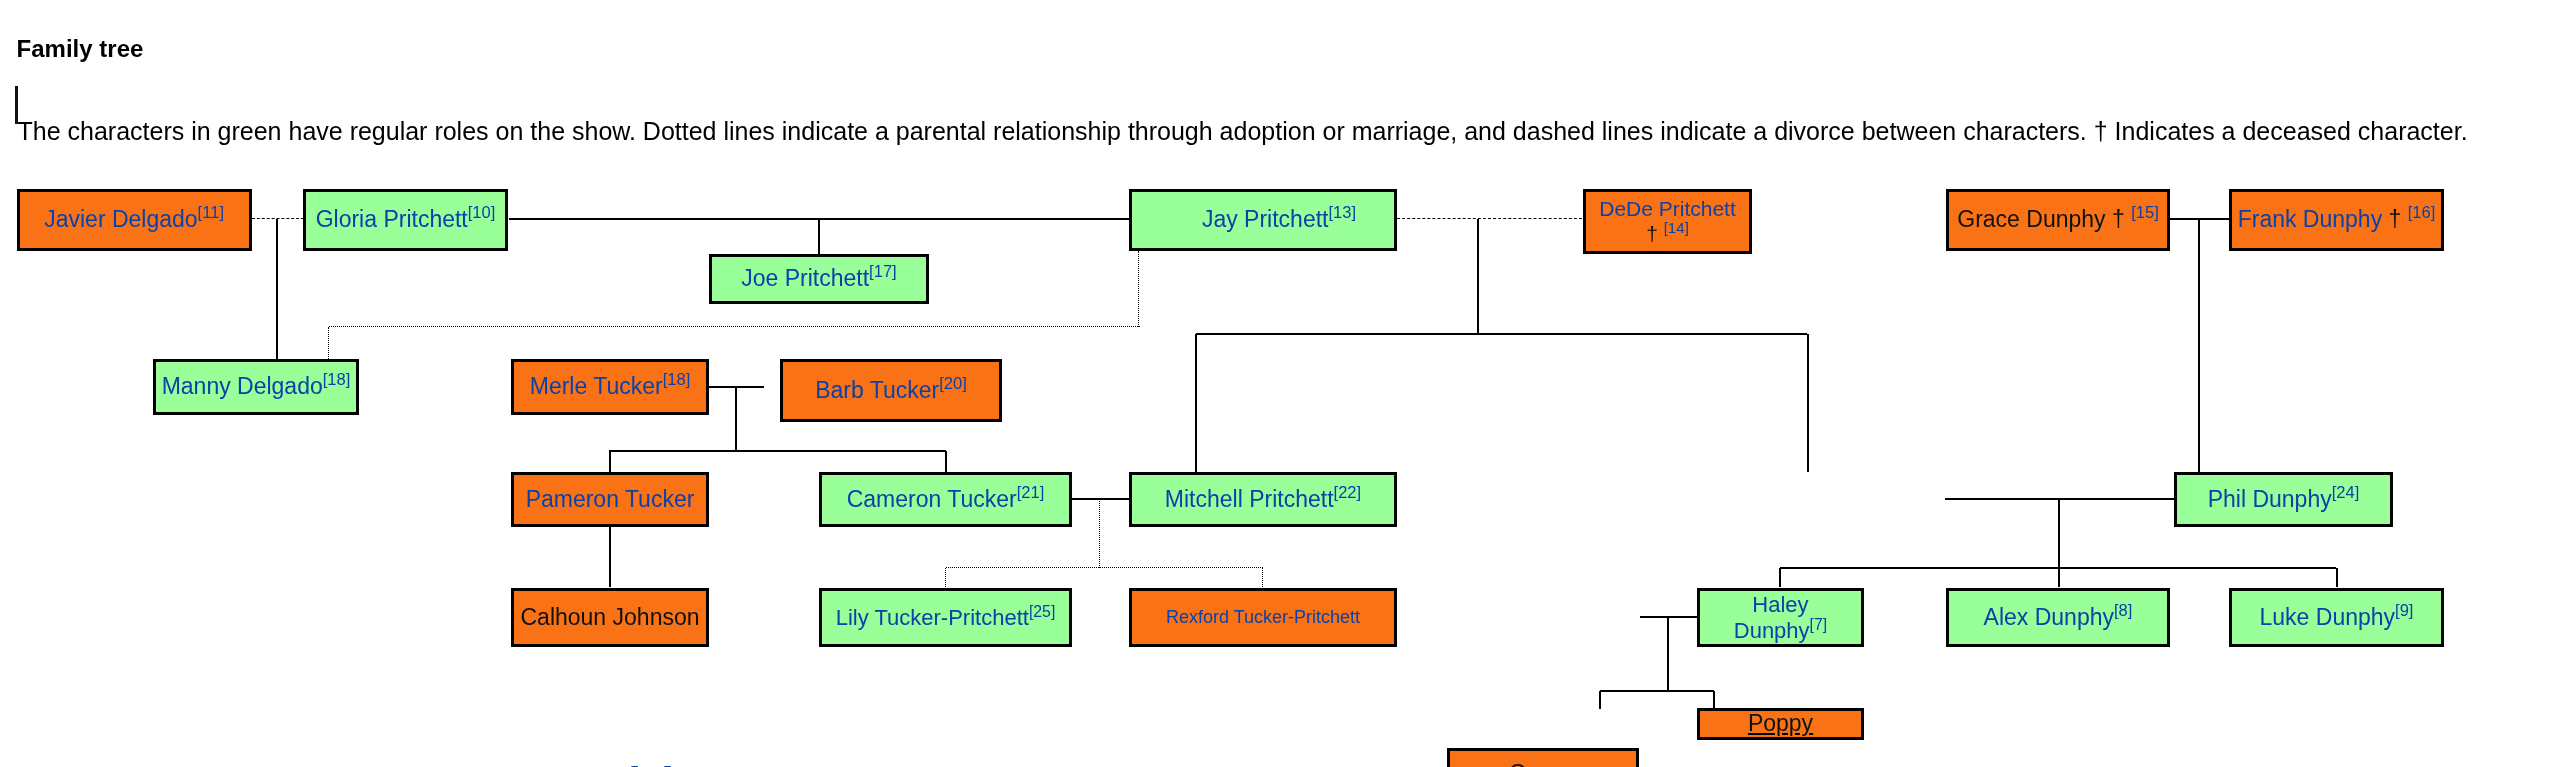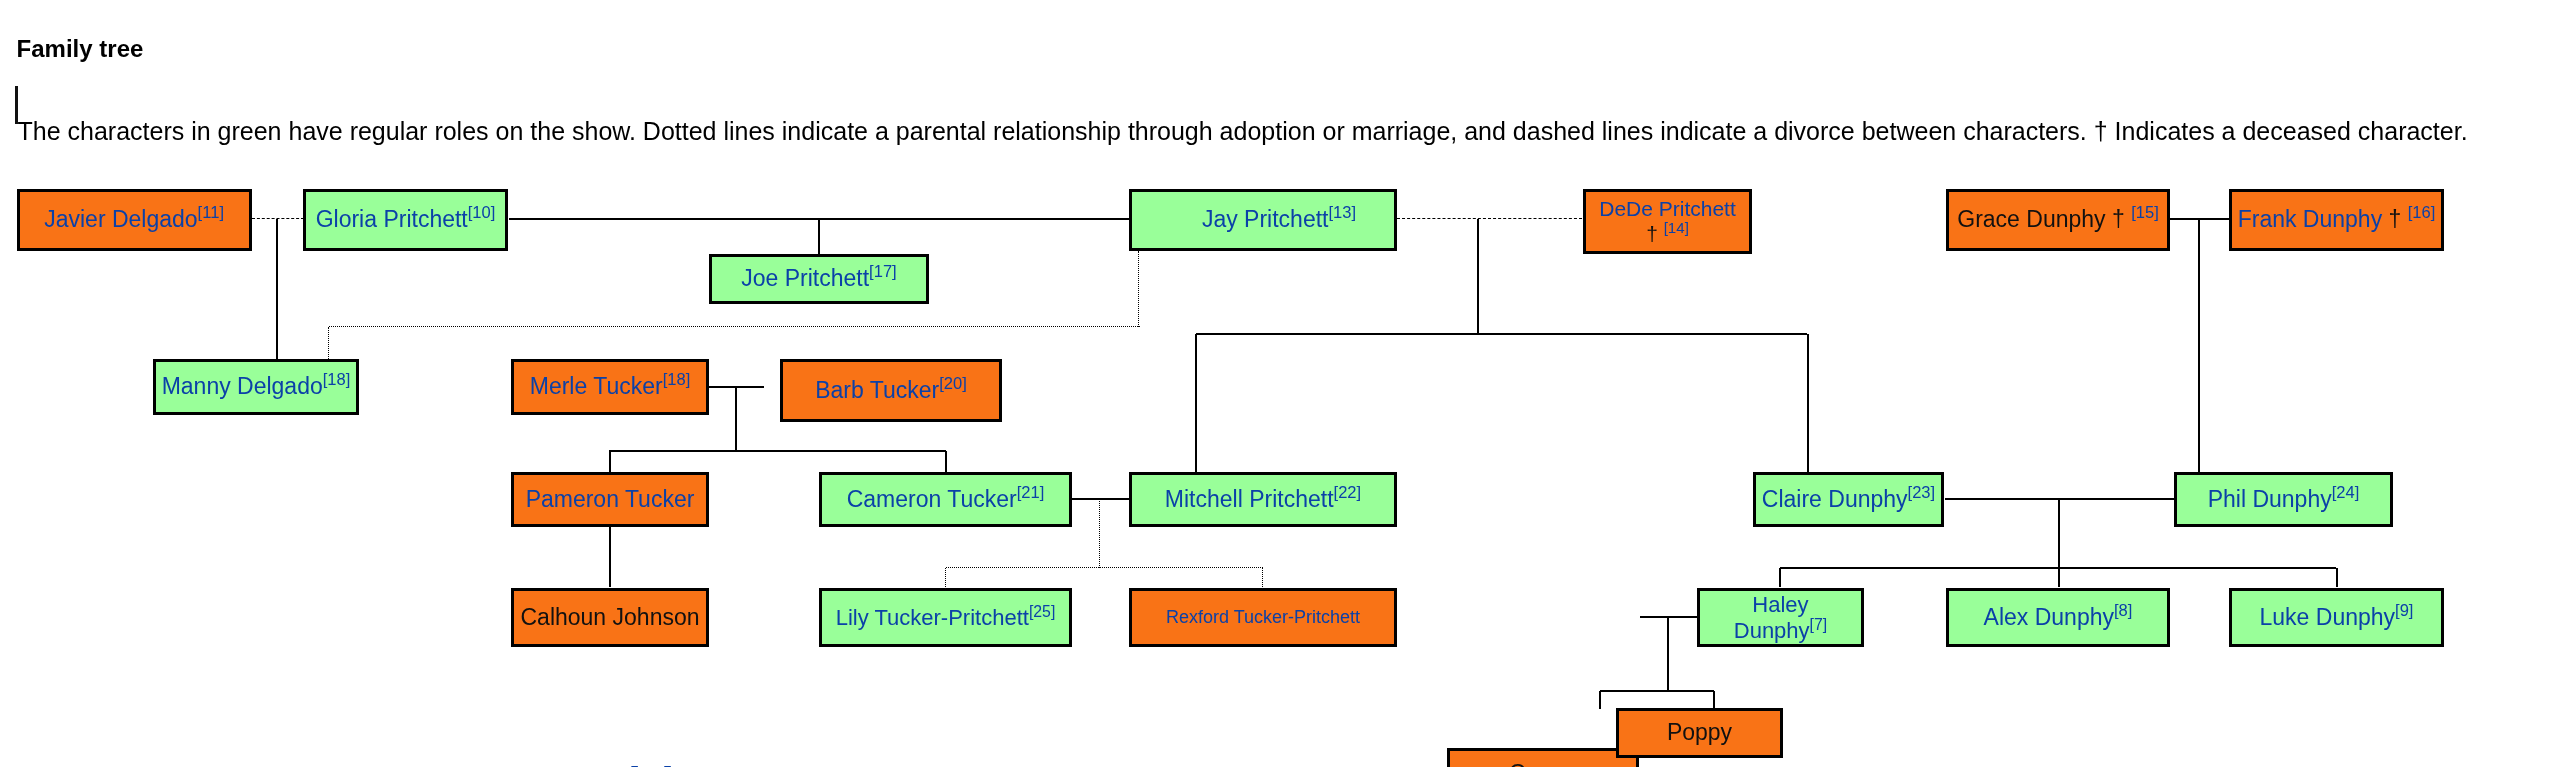--- a/index.html
+++ b/index.html
@@ -83,23 +83,20 @@
     </div>
     <div class="person" style="left: 511px; top: 472px; width: 198px; height: 55px;">
       <span><span class="link">Pameron Tucker</span></span>
     </div>
     <div class="person green" style="left: 819px; top: 472px; width: 253px; height: 55px;">
       <span><span class="link">Cameron Tucker</span><span class="ref">[21]</span></span>
     </div>
     <div class="person green" style="left: 1129px; top: 472px; width: 268px; height: 55px;">
       <span><span class="link">Mitchell Pritchett</span><span class="ref">[22]</span></span>
     </div>
-    <div class="person green" style="left: 1753px; top: 472px; width: 191px; height: 55px;">
-      <span><span class="link">Claire Dunphy</span><span class="ref">[23]</span></span>
-    </div>
     <div class="person green" style="left: 2174px; top: 472px; width: 219px; height: 55px;">
       <span><span class="link">Phil Dunphy</span><span class="ref">[24]</span></span>
     </div>
     <div class="person" style="left: 511px; top: 588px; width: 198px; height: 59px;">
       <span><span class="plain">Calhoun Johnson</span></span>
     </div>
     <div class="person green" style="left: 819px; top: 588px; width: 253px; height: 59px; font-size: 22px;">
       <span><span class="link">Lily Tucker-Pritchett</span><span class="ref">[25]</span></span>
     </div>
     <div class="person" style="left: 1129px; top: 588px; width: 268px; height: 59px; font-size: 18px;">
@@ -110,21 +107,21 @@
     </div>
     <div class="person green" style="left: 1946px; top: 588px; width: 224px; height: 59px;">
       <span><span class="link">Alex Dunphy</span><span class="ref">[8]</span></span>
     </div>
     <div class="person green" style="left: 2229px; top: 588px; width: 215px; height: 59px;">
       <span><span class="link">Luke Dunphy</span><span class="ref">[9]</span></span>
     </div>
     <div class="person" style="left: 1447px; top: 748px; width: 192px; height: 52px; padding-left: 8px;">
       <span><span class="plain">George</span></span>
     </div>
-    <div class="person" style="left: 1616px; top: 708px; width: 167px; height: 50px;">
+    <div class="person" style="left: 1697px; top: 708px; width: 167px; height: 32px; text-decoration: underline;">
       <span><span class="plain">Poppy</span></span>
     </div>
     <div class="tl h dashed" style="left: 252px; top: 218px; width: 52px;"></div>
     <div class="tl h solid" style="left: 509px; top: 218px; width: 620px;"></div>
     <div class="tl h dashed" style="left: 1397px; top: 218px; width: 185px;"></div>
     <div class="tl h solid" style="left: 2170px; top: 218px; width: 59px;"></div>
     <div class="tl h dotted" style="left: 329px; top: 326px; width: 811px;"></div>
     <div class="tl h solid" style="left: 1196px; top: 333px; width: 611px;"></div>
     <div class="tl h solid" style="left: 708px; top: 386px; width: 56px;"></div>
     <div class="tl h solid" style="left: 609px; top: 450px; width: 337px;"></div>

